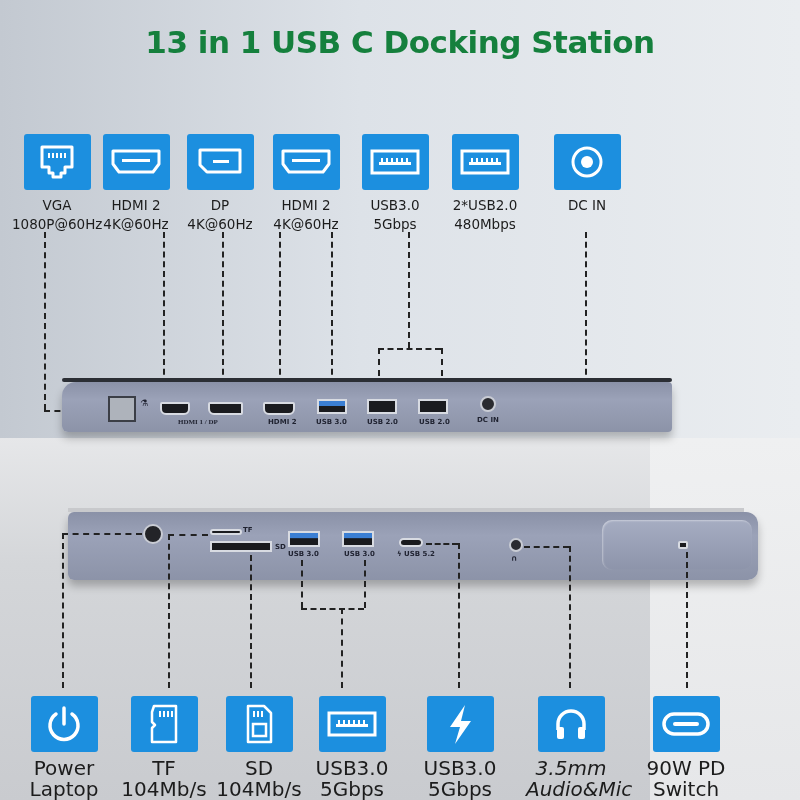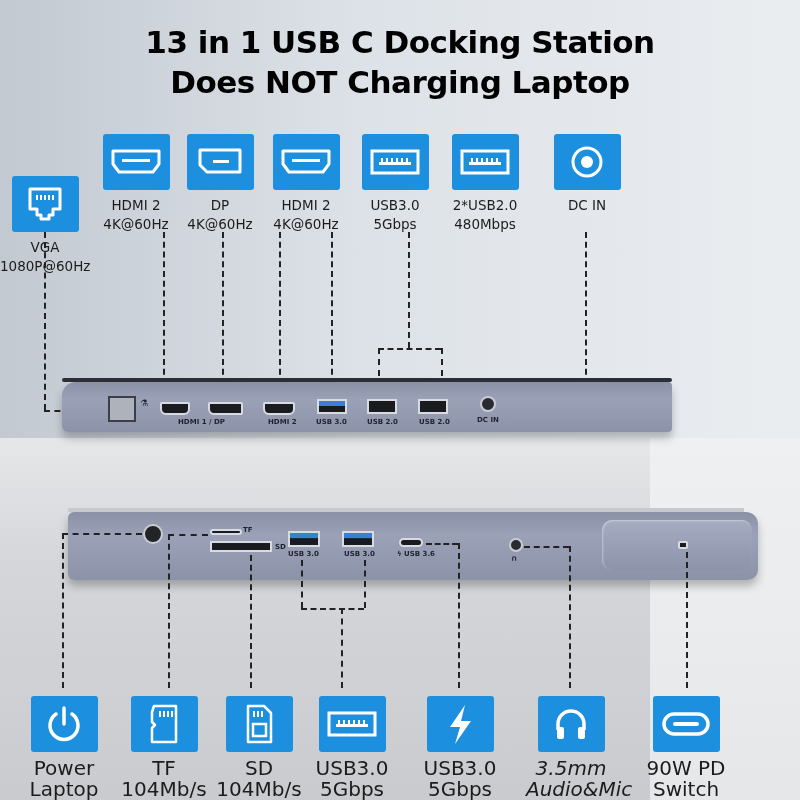--- a/index.html
+++ b/index.html
@@ -13,21 +13,21 @@
     position: absolute; left: 0; top: 438px; width: 800px; height: 362px;
     background: linear-gradient(180deg, #e6e7e9 0%, #d4d6d9 35%, #c9cbcf 100%);
   }
   .bg-lower-right {
     position: absolute; left: 650px; top: 438px; width: 150px; height: 362px;
     background: linear-gradient(180deg, #eff0f1 0%, #e6e7e9 100%);
   }
   .title {
     position: absolute; top: 22px; left: 0; width: 800px; text-align: center;
     font-family: "DejaVu Sans", sans-serif; font-weight: bold;
-    font-size: 31px; line-height: 40px; color: #000000; letter-spacing: -0.5px;
+    font-size: 31px; line-height: 40px; color: #15803d; letter-spacing: -0.5px;
   }
   .feature {
     position: absolute; width: 90px; text-align: center;
     font-size: 13.5px; line-height: 19px; color: #1c1c1c;
   }
   .feature .tile {
     width: 67px; height: 56px; margin: 0 auto 6px auto;
     background: #1c8fdf; border-radius: 3px;
     display: flex; align-items: center; justify-content: center;
   }
@@ -60,24 +60,23 @@
   .round { position: absolute; border-radius: 50%; background: #2a2b30; border: 2px solid #c9ccd4; }
 </style>
 </head>
 <body>
 
 <div class="bg-lower"></div>
 <div class="bg-lower-right"></div>
 
 <div class="title">
   <div>13 in 1 USB C Docking Station</div>
-  <div>Does NOT Charging Laptop</div>
-</div>
-
-<div class="feature" style="left:0px;top:134px;margin-top:42px;">
+</div>
+
+<div class="feature" style="left:12px;top:134px;">
   <div class="tile">
     <svg width="40" height="40" viewBox="0 0 40 40">
         <path d="M5 5h30v20h-7v6h-4v4H16v-4h-4v-6H5z" fill="none" stroke="#fff" stroke-width="3" stroke-linejoin="round"></path>
         <g fill="#fff">
           <rect x="11" y="11" width="2" height="5"></rect>
           <rect x="15" y="11" width="2" height="5"></rect>
           <rect x="19" y="11" width="2" height="5"></rect>
           <rect x="23" y="11" width="2" height="5"></rect>
           <rect x="27" y="11" width="2" height="5"></rect>
         </g>
@@ -181,21 +180,21 @@
 <div class="line v" style="left:585px;top:232px;height:172px;"></div>
 <div class="line h" style="left:498px;top:404px;width:89px;"></div>
 
 <div class="dock dock-top">
   <div class="edge"></div>
 </div>
 <div class="port" style="left:108px;top:396px;width:28px;height:26px;background:#aeb3bb;border-color:#3b3e46;"></div>
 <span class="port-label" style="left:140px;top:398px;font-size:9px;">⚗</span>
 <div class="port" style="left:160px;top:402px;width:30px;height:13px;border-radius:2px 2px 6px 6px;"></div>
 <div class="port" style="left:208px;top:402px;width:35px;height:13px;border-radius:2px 2px 2px 6px;"></div>
-<span class="port-label" style="left:178px;top:418px;">HDMI 1 / DP</span>
+<span class="port-label" style="left:178px;top:418px;font-family:Liberation Serif, serif;">HDMI 1 / DP</span>
 <div class="port" style="left:263px;top:402px;width:32px;height:13px;border-radius:2px 2px 6px 6px;"></div>
 <span class="port-label" style="left:268px;top:418px;">HDMI 2</span>
 <div class="port usb3" style="left:317px;top:399px;width:30px;height:15px;"></div>
 <span class="port-label" style="left:316px;top:418px;">USB 3.0</span>
 <div class="port" style="left:367px;top:399px;width:30px;height:15px;"></div>
 <span class="port-label" style="left:367px;top:418px;">USB 2.0</span>
 <div class="port" style="left:418px;top:399px;width:30px;height:15px;"></div>
 <span class="port-label" style="left:419px;top:418px;">USB 2.0</span>
 <div class="round" style="left:480px;top:396px;width:16px;height:16px;"></div>
 <span class="port-label" style="left:477px;top:416px;">DC IN</span>
@@ -207,21 +206,21 @@
 <div class="round" style="left:143px;top:524px;width:20px;height:20px;background:#232428;"></div>
 <div class="port" style="left:210px;top:529px;width:32px;height:6px;border-radius:3px;"></div>
 <span class="port-label" style="left:243px;top:526px;">TF</span>
 <div class="port" style="left:210px;top:541px;width:62px;height:11px;"></div>
 <span class="port-label" style="left:275px;top:543px;">SD</span>
 <div class="port usb3" style="left:288px;top:531px;width:32px;height:16px;"></div>
 <span class="port-label" style="left:288px;top:550px;">USB 3.0</span>
 <div class="port usb3" style="left:342px;top:531px;width:32px;height:16px;"></div>
 <span class="port-label" style="left:344px;top:550px;">USB 3.0</span>
 <div class="port" style="left:399px;top:538px;width:24px;height:9px;border-radius:5px;"></div>
-<span class="port-label" style="left:397px;top:550px;">ϟ USB 3.6</span>
+<span class="port-label" style="left:397px;top:550px;">ϟ USB 5.2</span>
 <div class="round" style="left:509px;top:538px;width:14px;height:14px;"></div>
 <span class="port-label" style="left:511px;top:554px;font-size:8px;">∩</span>
 <div class="port" style="left:678px;top:541px;width:10px;height:8px;border-radius:2px;"></div>
 
 <div class="line h" style="left:62px;top:533px;width:80px;"></div>
 <div class="line v" style="left:62px;top:533px;height:155px;"></div>
 <div class="line h" style="left:168px;top:534px;width:40px;"></div>
 <div class="line v" style="left:168px;top:534px;height:154px;"></div>
 <div class="line v" style="left:250px;top:555px;height:133px;"></div>
 <div class="line v" style="left:301px;top:560px;height:48px;"></div>

